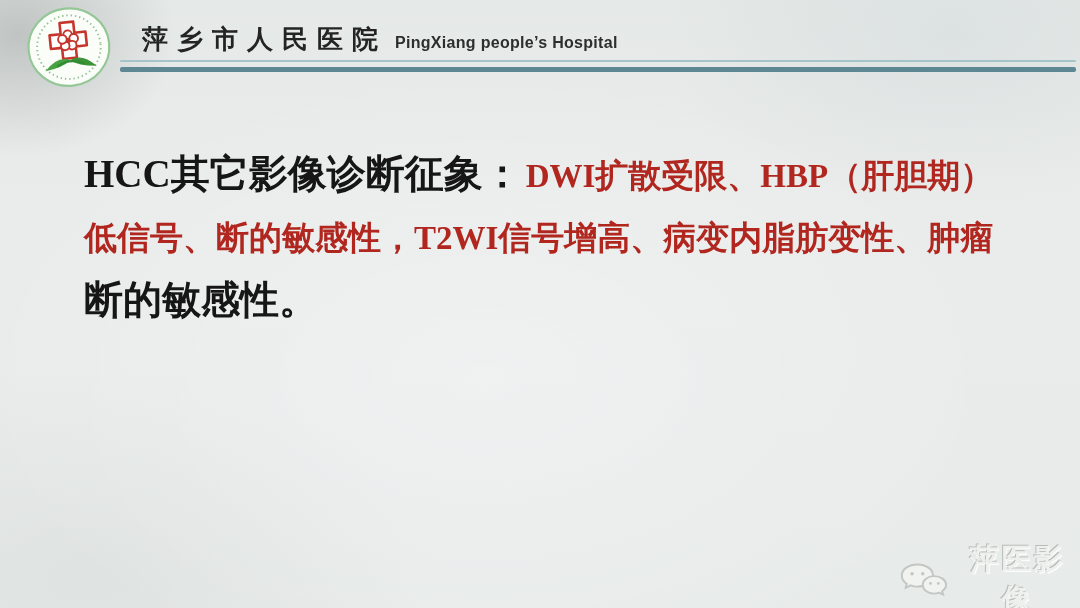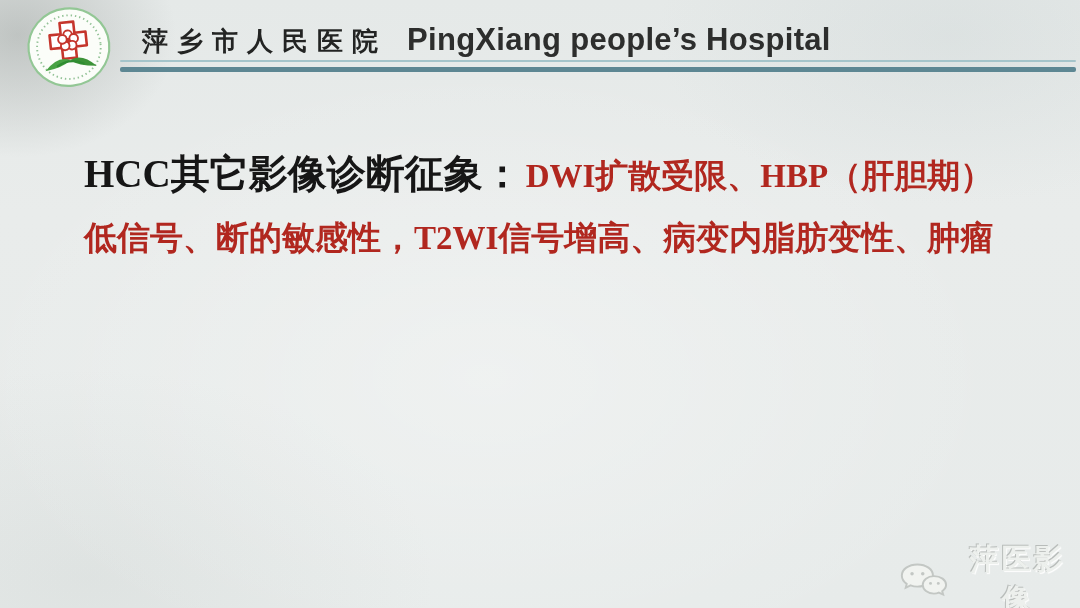--- a/index.html
+++ b/index.html
@@ -29,33 +29,33 @@
     width: 86px;
     height: 86px;
     transform: rotate(-6deg);
   }
   .header-titles {
     position: absolute;
     left: 142px;
     top: 22px;
     display: flex;
     align-items: baseline;
-    gap: 20px;
+    gap: 8px;
     white-space: nowrap;
   }
   .hospital-cn {
     font-family: "DejaVu Serif", "Liberation Serif", serif;
     font-size: 26px;
     font-weight: 700;
     letter-spacing: 9px;
     color: #232423;
   }
   .hospital-en {
     font-family: "Liberation Sans", "DejaVu Sans", sans-serif;
-    font-size: 31px;
+    font-size: 16px;
     font-weight: 600;
     letter-spacing: 0.3px;
     color: #2d2e2d;
     text-align: center;
   }
   .rule-thin {
     position: absolute;
     left: 120px;
     top: 60px;
     width: 956px;
@@ -153,20 +153,23 @@
 </header>
 
 <main class="slide-body">
   <div class="text-line">
     <span class="seg-black">HCC其它影像诊断征象：</span>
     <span class="seg-red">DWI扩散受限、HBP（肝胆期）</span>
   </div>
   <div class="text-line">
     <span class="seg-red">低信号、断的敏感性，T2WI信号增高、病变内脂肪变性、肿瘤</span>
   </div>
+  <div class="text-line">
+    <span class="seg-black">断的敏感性。</span>
+  </div>
 </main>
 
 <div class="watermark">
   <svg width="54" height="42" viewBox="0 0 54 42" aria-hidden="true">
     <g fill="#f1f3f0" stroke="#c3c7c4" stroke-width="2">
       <path d="M22 5 C13 5 6 10 6 16.5 C6 20 8 23 11 25 L10 29 L15 26.5 C17 27.3 19.5 27.8 22 27.8 C31 27.8 38 22.8 38 16.5 C38 10 31 5 22 5 Z"></path>
       <path d="M39 17 C32.5 17 27.5 21 27.5 26 C27.5 31 32.5 35 39 35 C40.8 35 42.5 34.7 44 34 L48.5 36 L47.5 32.5 C50 30.8 51.5 28.5 51.5 26 C51.5 21 46 17 39 17 Z"></path>
     </g>
     <g fill="#c3c7c4">
       <circle cx="16.5" cy="14.5" r="1.8"></circle>

